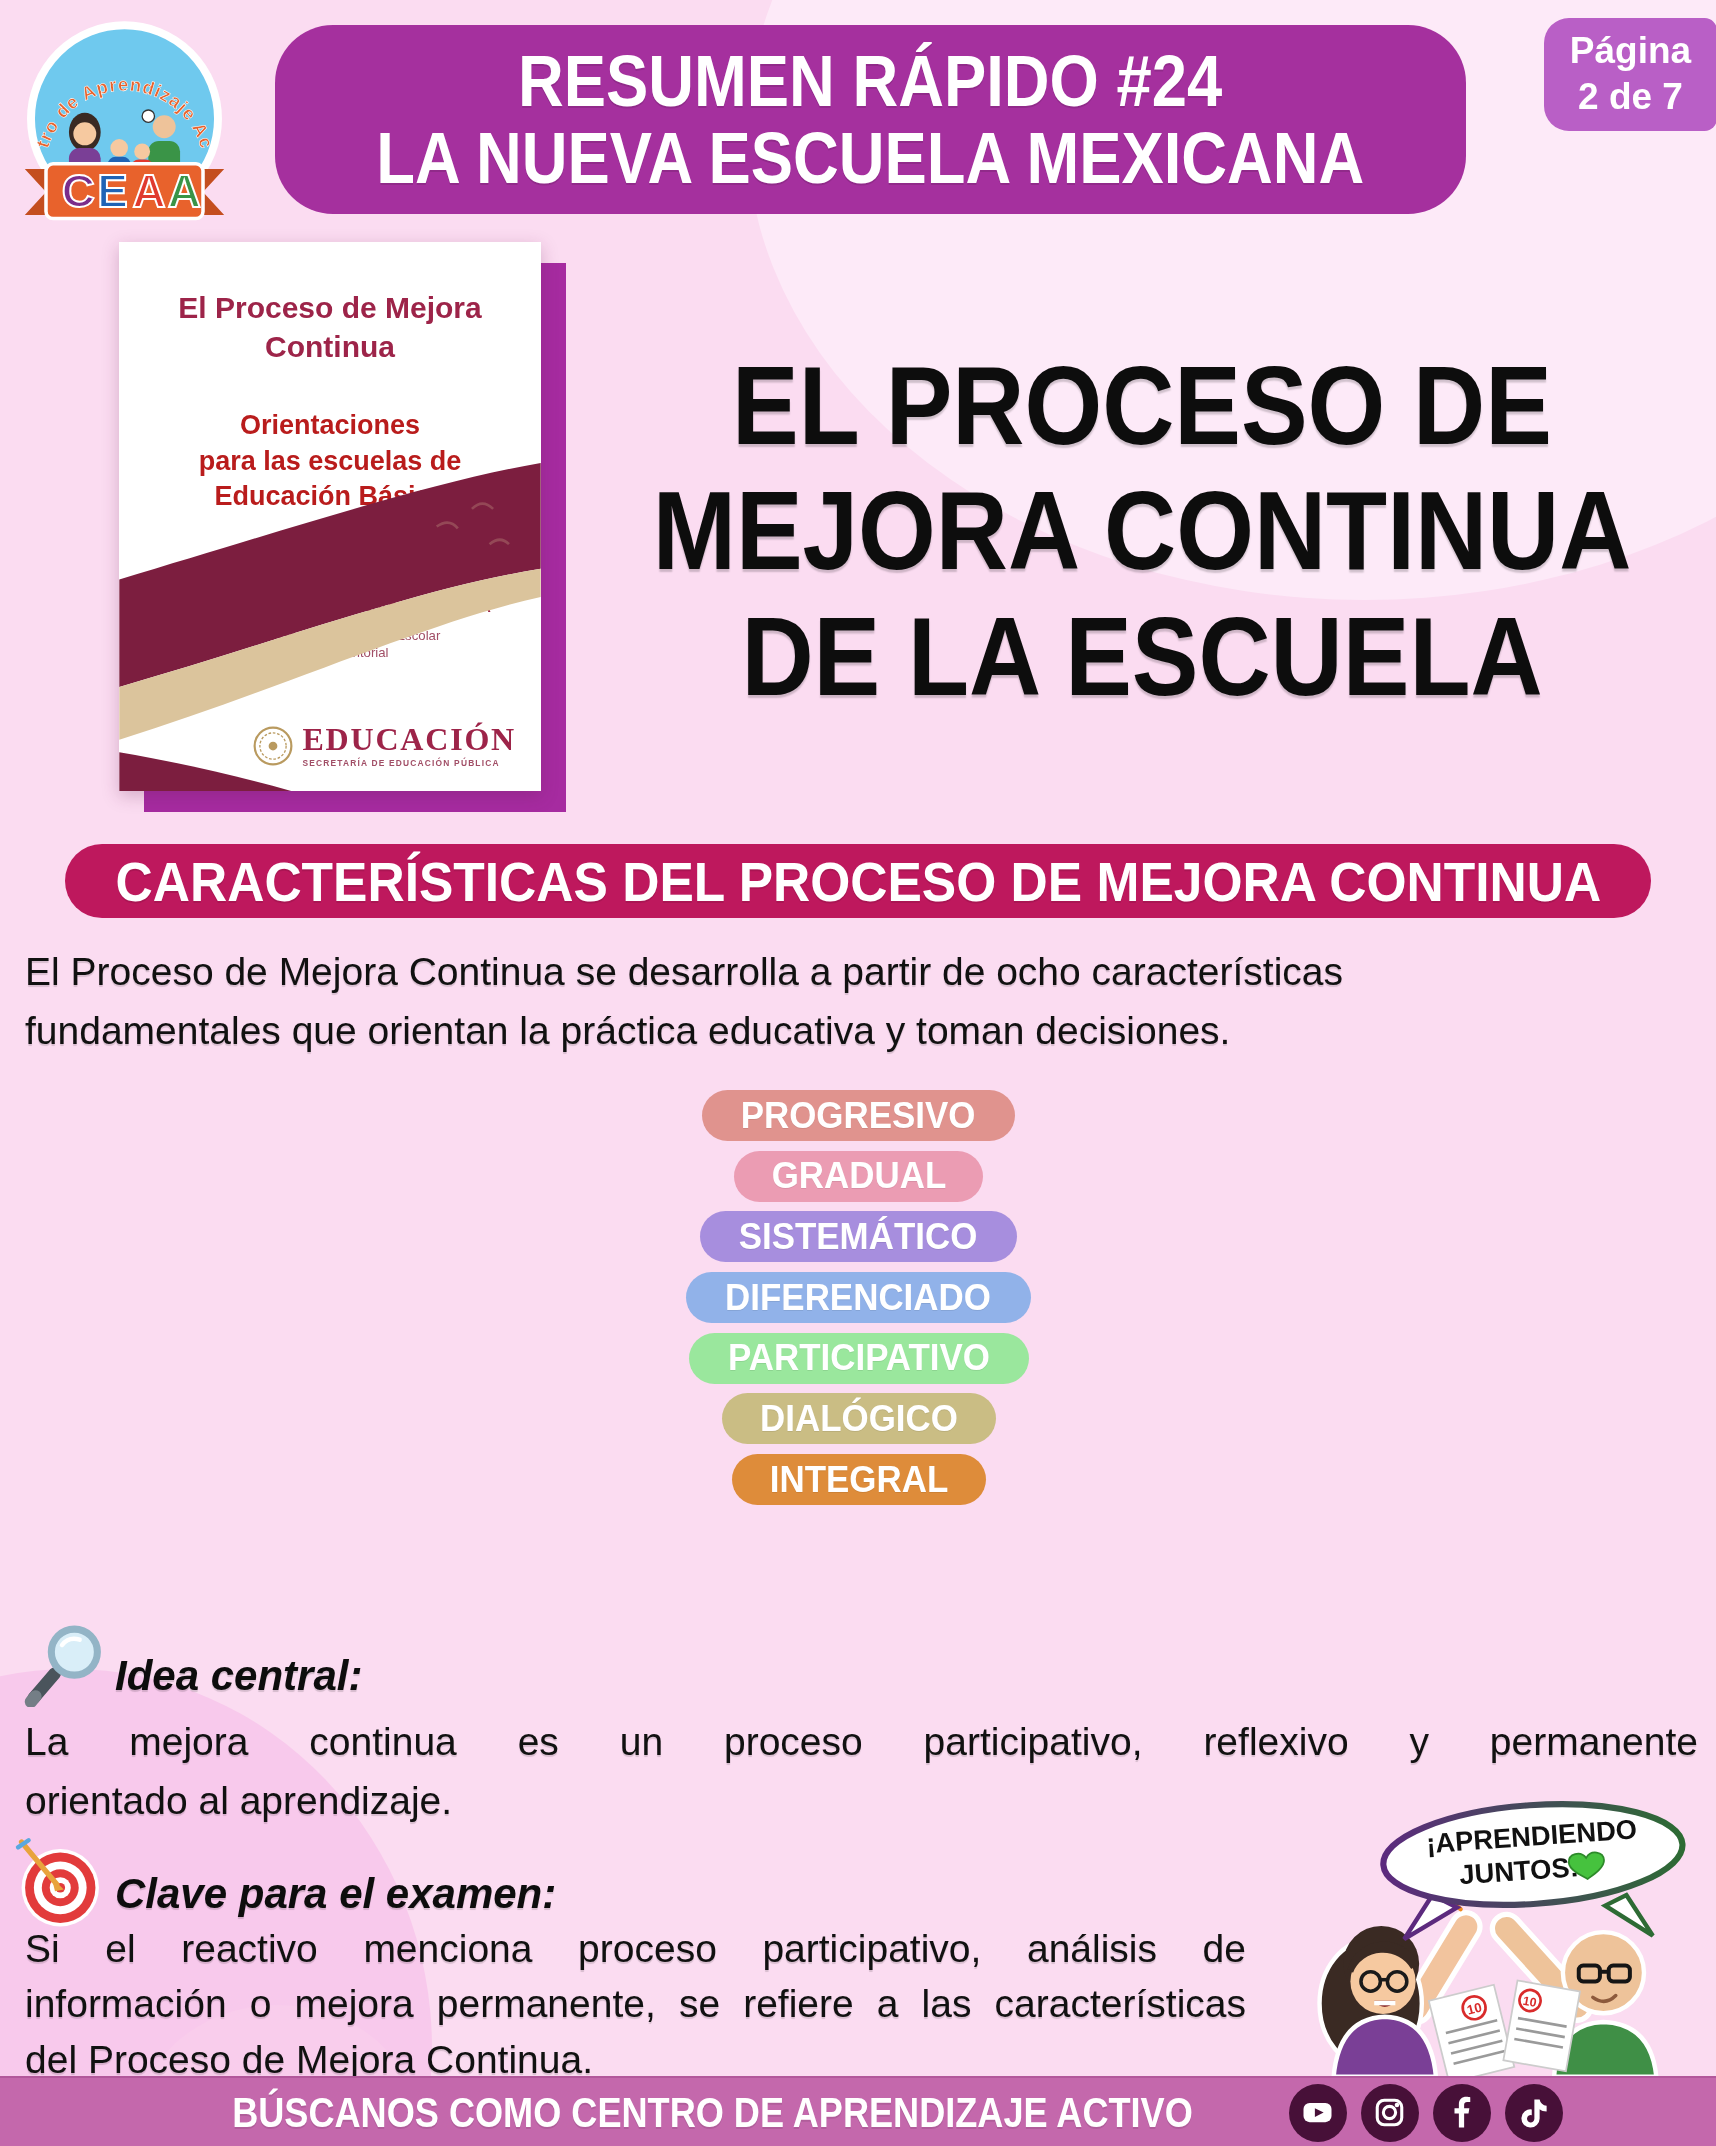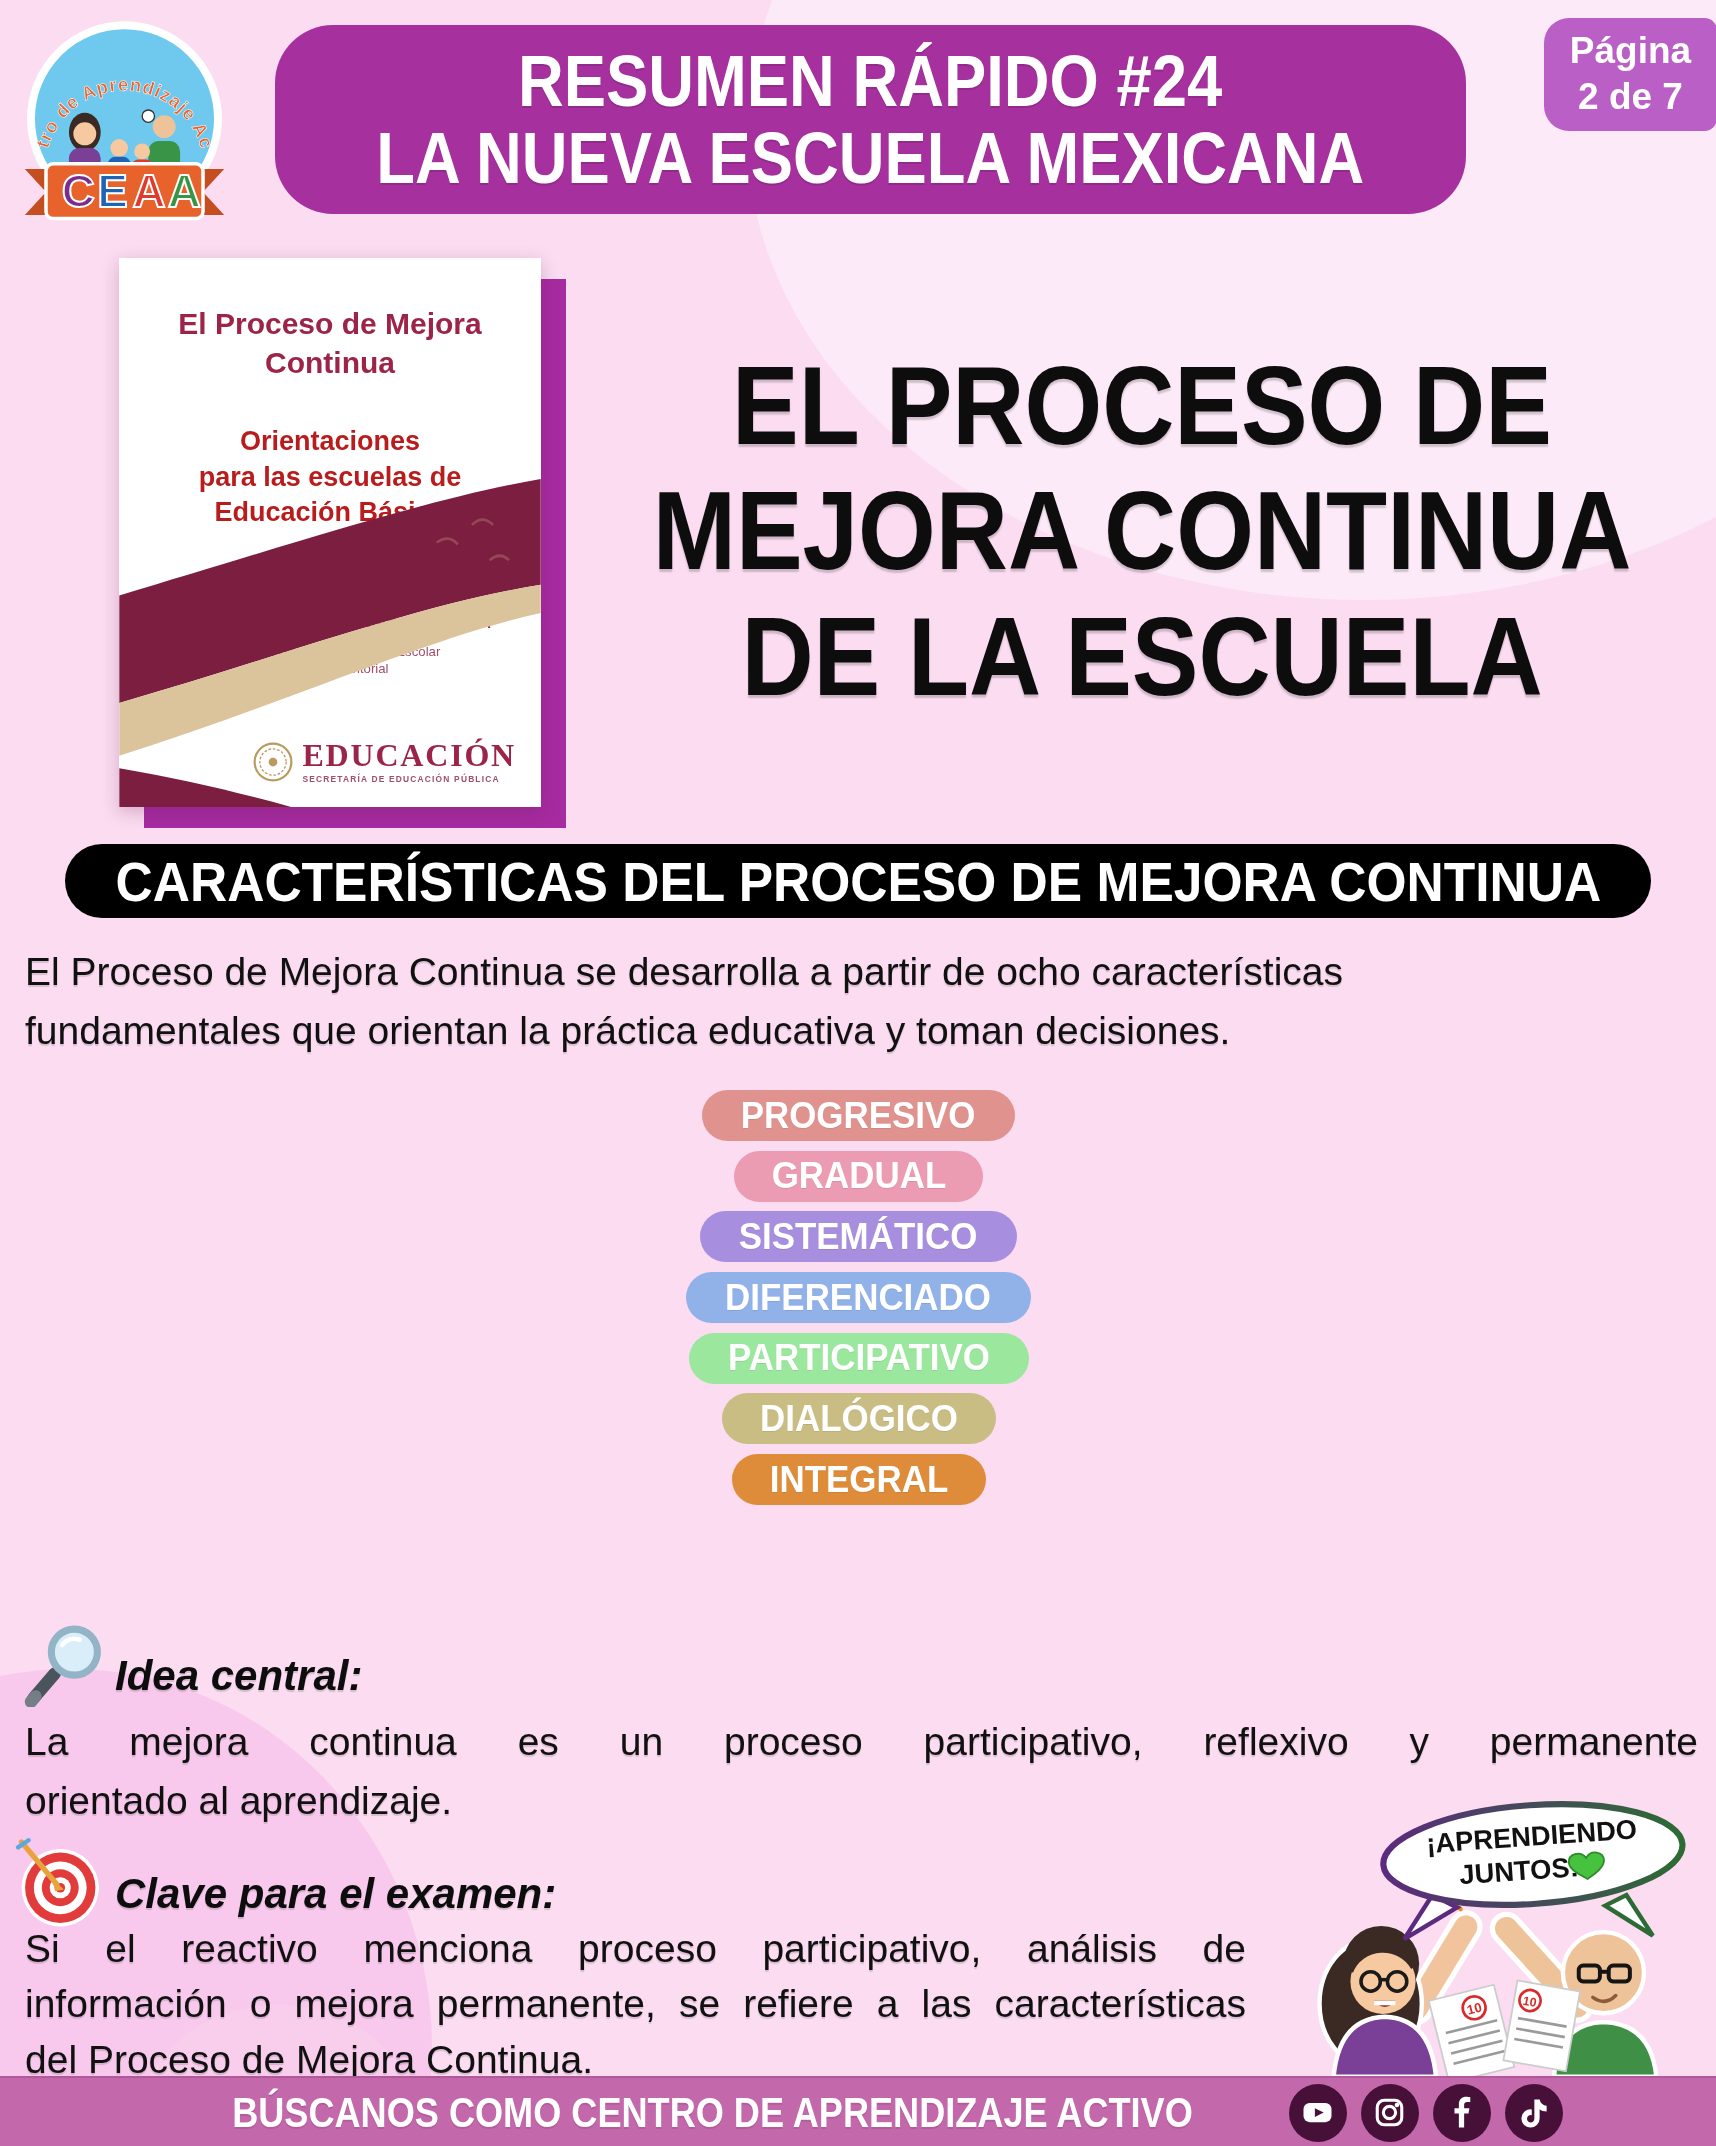--- a/index.html
+++ b/index.html
@@ -22,21 +22,21 @@
     text-shadow:0 1.8px 0 rgba(0,0,0,0.12); }
 
   .page-badge { position:absolute; left:1544px; top:17.6px; width:173px; height:113px;
     background:#b95fc6; border-radius:25px 12.4px 12.4px 25px; display:flex; flex-direction:column;
     align-items:center; justify-content:center; z-index:3; }
   .page-badge span { color:#fff; font-weight:800; font-size:37px; line-height:1.25; }
 
   .logo-wrap { position:absolute; left:16px; top:19.4px; width:217px; height:212px; z-index:4; }
 
   
-  .book-wrap { position:absolute; left:119px; top:258px; width:446px; height:570px; z-index:2; }
+  .book-wrap { position:absolute; left:119px; top:242px; width:446px; height:570px; z-index:2; }
   .book-shadow { position:absolute; left:25px; top:21px; width:422px; height:549px; background:#a62ba0; }
   .book { position:absolute; left:0; top:0; width:422px; height:549px; background:#fff;
     box-shadow:0 5.3px 16px rgba(100,30,80,0.25); overflow:hidden; }
   .book-title { position:absolute; top:46px; left:0; width:100%; text-align:center;
     color:#9d2449; font-weight:700; font-size:30px; line-height:1.3; }
   .book-sub { position:absolute; top:166px; left:0; width:100%; text-align:center;
     color:#b91c1c; font-weight:700; font-size:27px; line-height:1.32; }
   .book-dept { position:absolute; top:356px; left:0; width:100%; text-align:center;
     color:#9d2449; font-weight:700; font-size:15px; letter-spacing:0.4px; }
   .book-dir { position:absolute; top:385px; left:0; width:100%; text-align:center;
@@ -48,21 +48,21 @@
   .sep-sub { color:#a14e66; font-size:8.4px; letter-spacing:1.2px; font-weight:700; margin-top:2.6px; }
 
   
   .main-title { position:absolute; left:573px; top:344px; width:1138px; text-align:center; z-index:2; }
   .main-title .t-line { display:block; color:#0d0d0d; font-weight:800; font-size:111px;
     line-height:1.13; white-space:nowrap; transform:scaleX(0.9); transform-origin:center;
     text-shadow:0 2.6px 1.8px rgba(0,0,0,0.18); }
 
   
   .section-banner { position:absolute; left:65px; top:844px; width:1586px; height:74px;
-    background:#000000; border-radius:41px; display:flex; align-items:center; justify-content:center; z-index:2; }
+    background:#be185d; border-radius:41px; display:flex; align-items:center; justify-content:center; z-index:2; }
   .section-banner span { color:#fff; font-weight:800; font-size:56px; white-space:nowrap;
     transform:scaleX(0.92); transform-origin:center; text-shadow:0 1.8px 0 rgba(0,0,0,0.10); }
 
   
   .intro { position:absolute; left:25px; top:942px; width:1673px; z-index:2; }
   .intro .line { color:#111; font-size:39px; line-height:1.52; font-weight:400;
     text-shadow:0 1.8px 0.9px rgba(0,0,0,0.14); }
 
   
   .pills { position:absolute; left:0; top:1090px; width:100%; display:flex; flex-direction:column;

